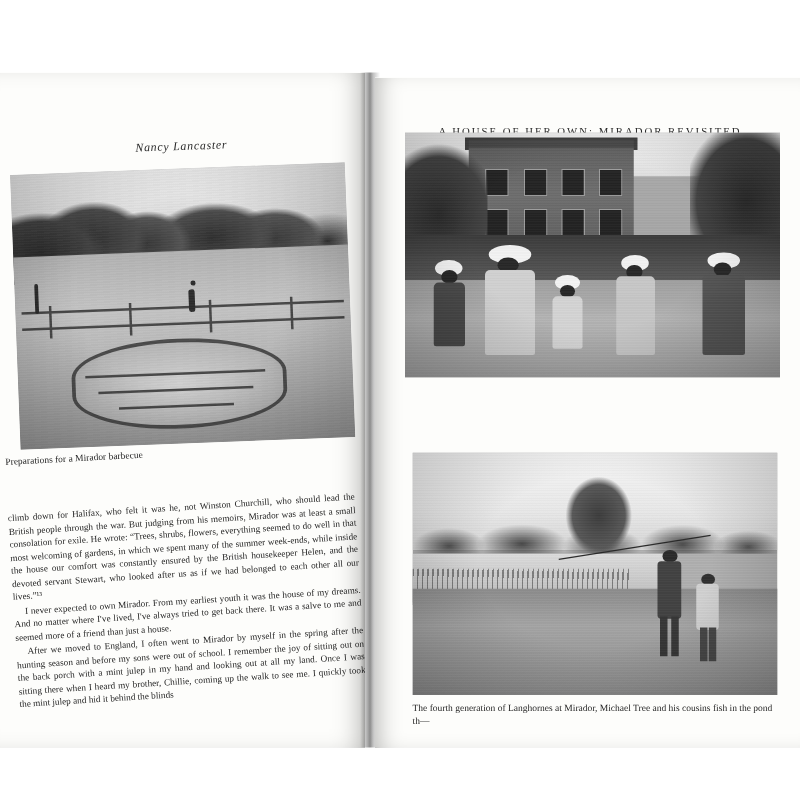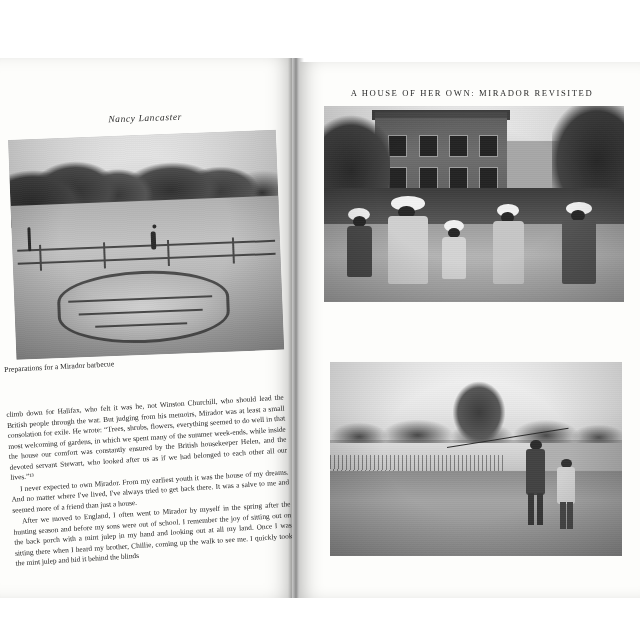--- a/index.html
+++ b/index.html
@@ -75,20 +75,21 @@
     color: #2b2b2b;
     text-align: center;
     white-space: nowrap;
   }
   .runhead-right {
     font-style: normal;
     font-size: 8.6px;
     letter-spacing: 1.6px;
     font-variant: small-caps;
     text-transform: uppercase;
+    margin-top: 12px;
   }
 
   
   .photo {
     position: relative;
     background: #8e8e8a;
     overflow: hidden;
     filter: grayscale(100%) contrast(104%);
   }
   .photo .grain {
@@ -437,16 +438,19 @@
             <div style="position:absolute;left:22%;top:62%;width:24%;height:38%;background:#4a4a42;"></div>
             <div style="position:absolute;left:54%;top:62%;width:24%;height:38%;background:#4a4a42;"></div>
           </div>
           <div class="pd-rod" style="left:40%;top:44%;width:42%;height:1px;transform:rotate(-9deg);"></div>
 
           <div class="grain"></div>
           <div class="vignette"></div>
         </div>
       </div>
 
+      <div class="rcap2">
+        <div class="caption">The fourth generation of Langhornes at Mirador, Michael Tree and his cousins fish in the pond th—</div>
+      </div>
 
     </div>
   </div>
 </div>
 
 </body></html>

